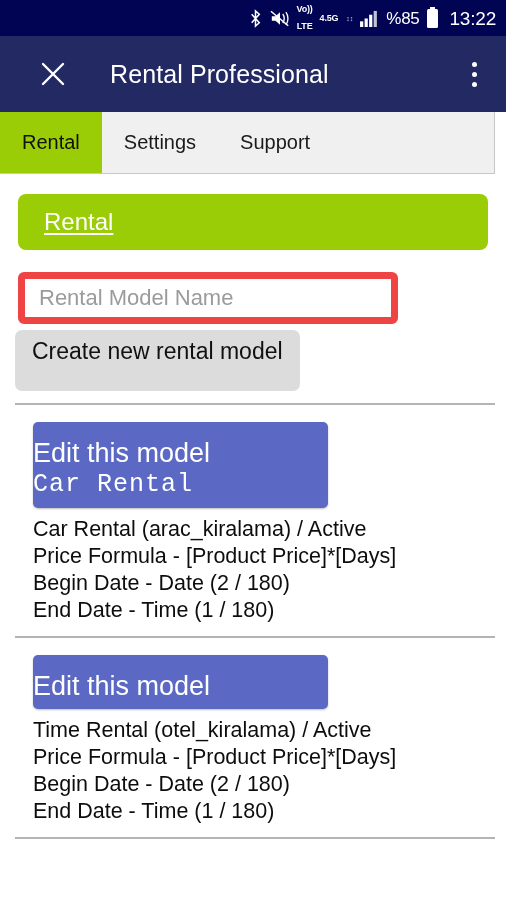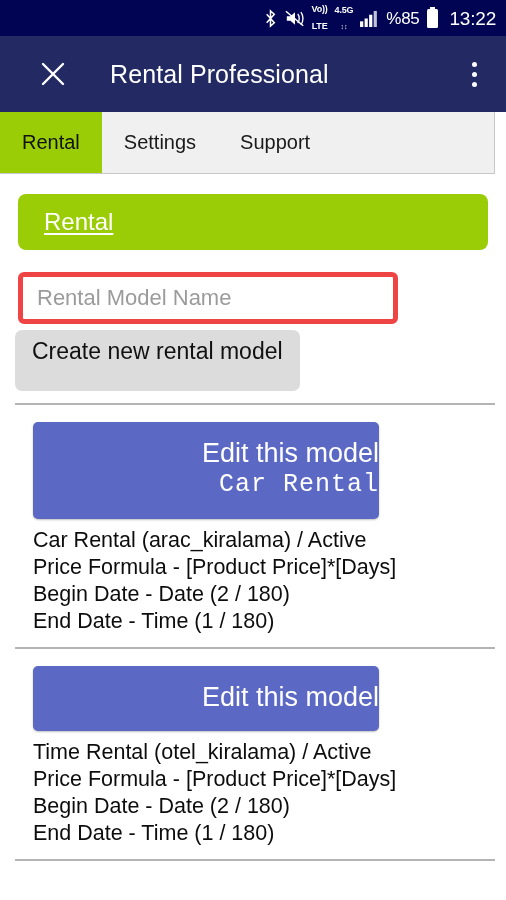--- a/index.html
+++ b/index.html
@@ -43,21 +43,21 @@
     gap: 8px;
   }
   .sb-text-icon {
     font-size: 9px;
     line-height: 9px;
     font-weight: bold;
     text-align: center;
     letter-spacing: -0.2px;
   }
   .sb-volte { display: flex; flex-direction: column; align-items: center; }
-  .sb-4g { display: flex; flex-direction: column; align-items: center; }
+  .sb-4g { display: flex; flex-direction: row; align-items: center; }
   .sb-4g .sub { font-size: 7px; line-height: 7px; opacity: .85; }
   .battery-pct {
     font-size: 17px;
     line-height: 19px;
     font-weight: 400;
     letter-spacing: -0.3px;
   }
   .clock {
     font-size: 19px;
     line-height: 19px;
@@ -155,21 +155,21 @@
     color: #ffffff;
     font-size: 24px;
     text-decoration: underline;
     text-underline-offset: 3px;
   }
 
   .field-row { margin: 22px 18px 0 18px; }
   .text-input {
     width: 380px;
     height: 52px;
-    border: 5px solid #ef4444;
+    border: 7px solid #ef4444;
     border-radius: 6px;
     background: #ffffff;
     padding: 0 14px;
     font-size: 22px;
     color: #202020;
     font-family: "Liberation Sans", sans-serif;
     outline: none;
   }
   .text-input::placeholder { color: #9b9b9b; }
 
@@ -191,27 +191,27 @@
     height: 2px;
     background: #b4b4b4;
     margin: 12px 11px 0 15px;
   }
 
   .model-card { padding: 0; }
 
   .edit-btn {
     display: block;
     margin: 17px 0 0 33px;
-    width: 346px;
+    width: 295px;
     background: #5b69c4;
     border: none;
     border-radius: 5px;
-    padding: 16px 0 19px 0;
-    cursor: pointer;
-    text-align: right;
+    padding: 16px 0 8px 0;
+    cursor: pointer;
+    text-align: left;
     box-shadow: 0 1px 2px rgba(0,0,0,0.25);
   }
   .edit-btn .edit-label {
     display: block;
     color: #ffffff;
     font-size: 27px;
     font-family: "Liberation Sans", sans-serif;
     line-height: 1.12;
   }
   .edit-btn .model-code {

